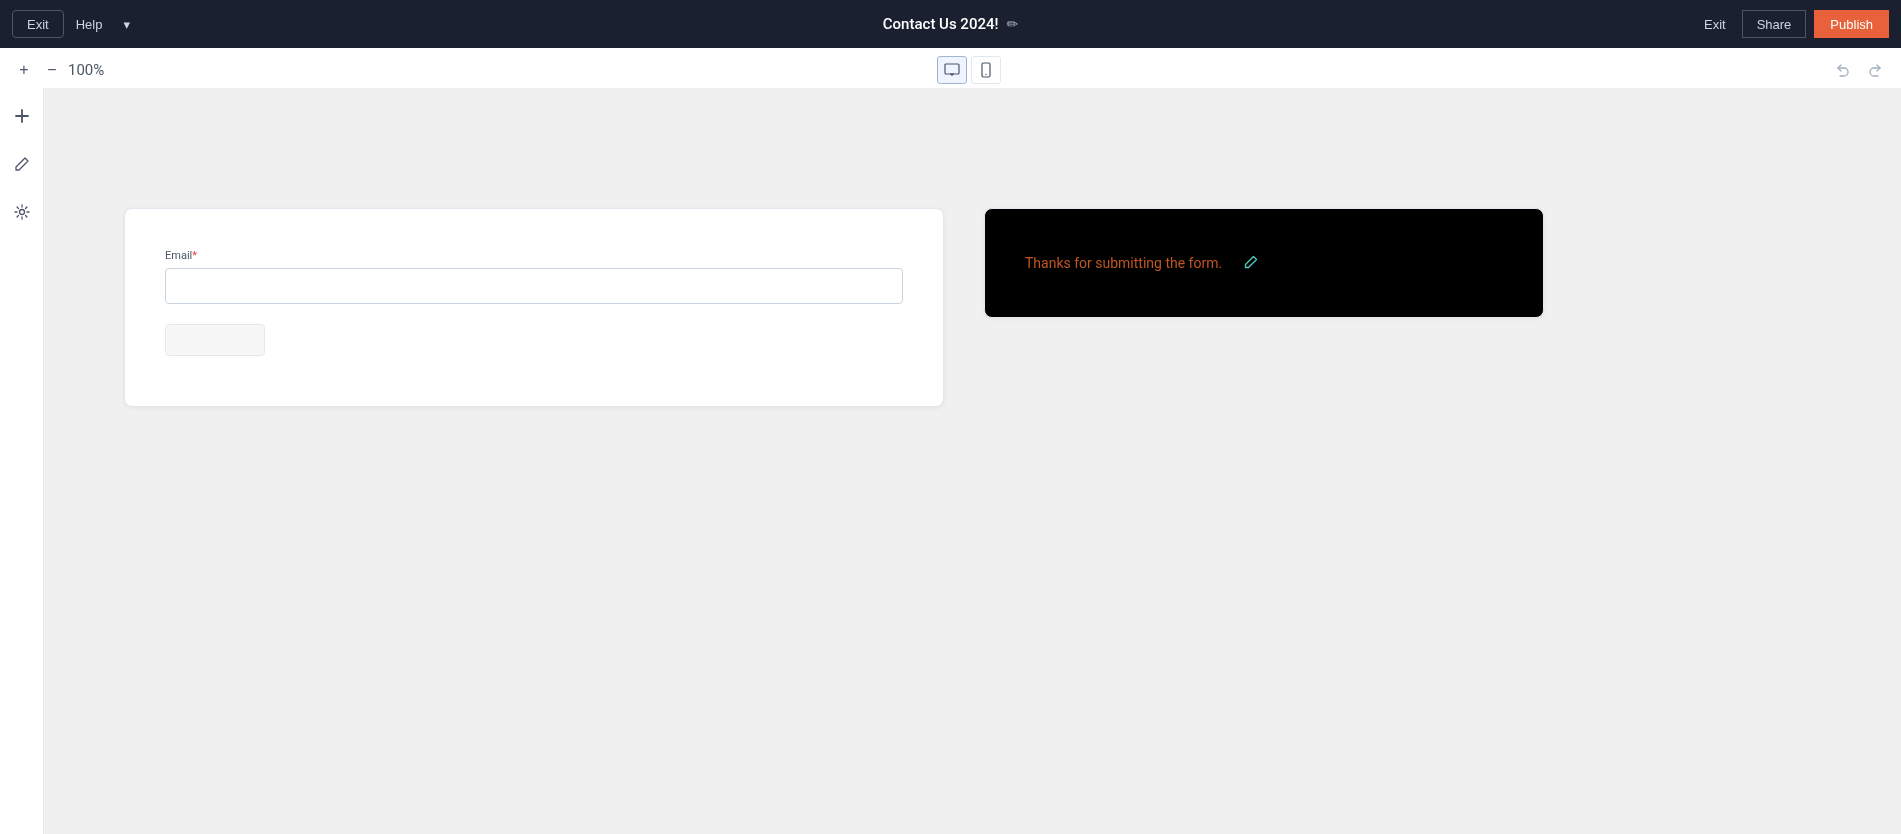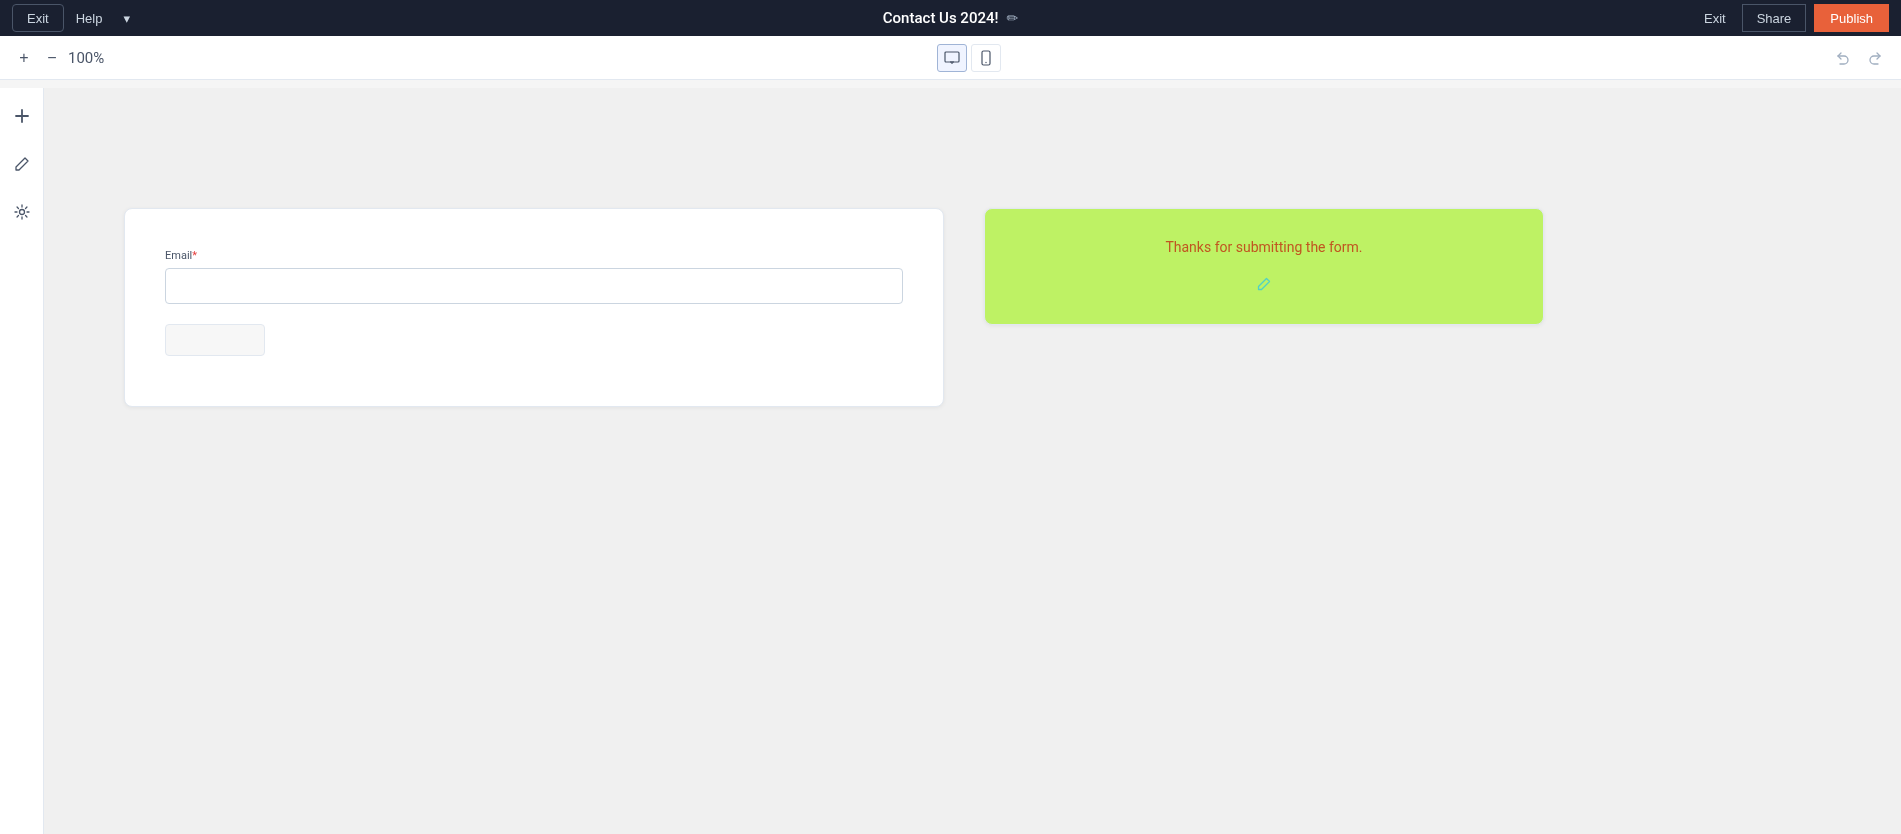--- a/index.html
+++ b/index.html
@@ -12,21 +12,21 @@
       font-family: -apple-system, BlinkMacSystemFont, 'Segoe UI', Roboto, sans-serif;
       background: #f5f5f5;
       width: 1901px;
       height: 834px;
       overflow: hidden;
     }
 
     
     .top-bar {
       background: #1a2030;
-      height: 36px;
+      height: 48px;
       display: flex;
       align-items: center;
       justify-content: space-between;
       padding: 0 12px;
       position: relative;
     }
 
     .top-bar-left {
       display: flex;
       align-items: center;
@@ -287,31 +287,30 @@
       padding: 6px 20px;
       font-size: 13px;
       color: #4a5568;
       cursor: pointer;
       height: 32px;
       width: 100px;
     }
 
     
     .thankyou-card {
-      background: #bef264;
+      background: #000000;
       border: 1px solid #e2e8f0;
       border-radius: 8px;
       padding: 30px 40px;
       width: 560px;
       min-height: 110px;
       box-shadow: 0 1px 4px rgba(0,0,0,0.06);
       display: flex;
       align-items: center;
       gap: 22px;
-      flex-direction: column;
     }
 
     .thankyou-text {
       font-size: 14px;
       color: #c05621;
     }
 
     .edit-pencil-icon {
       color: #4fd1c5;
       font-size: 14px;

